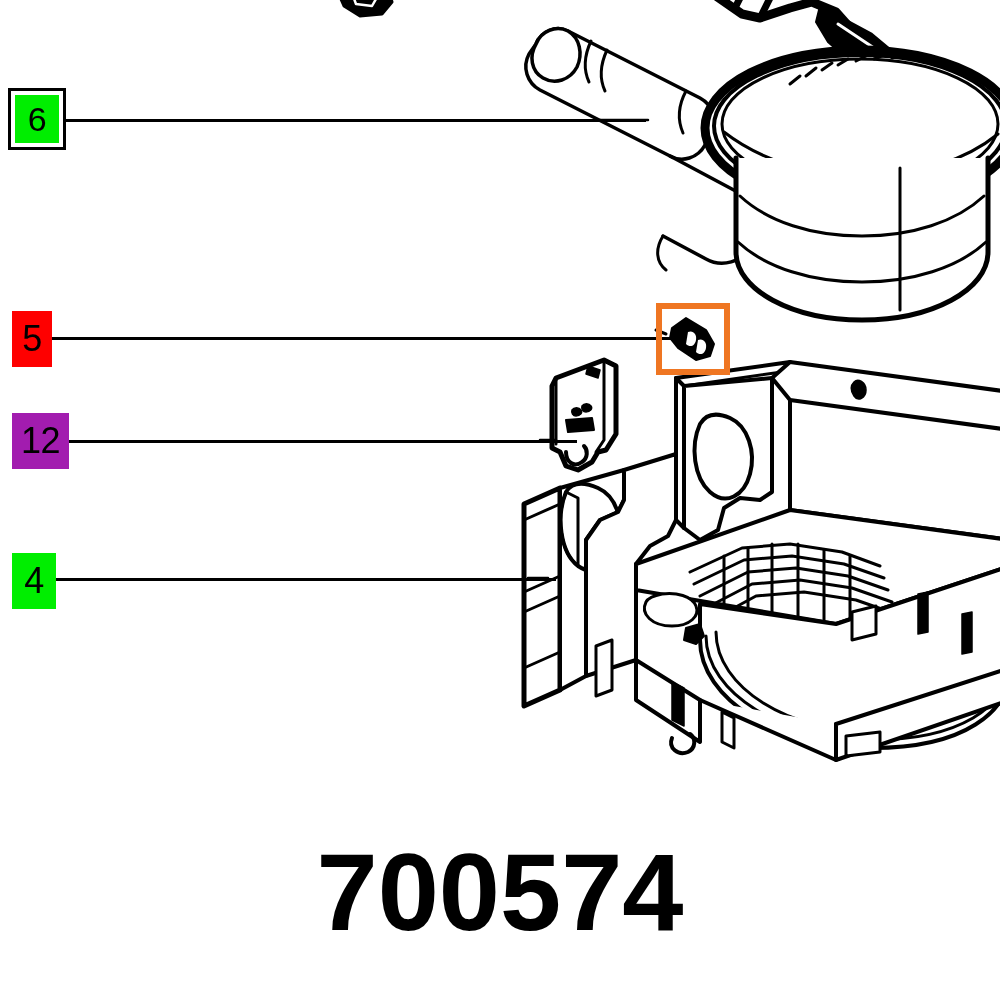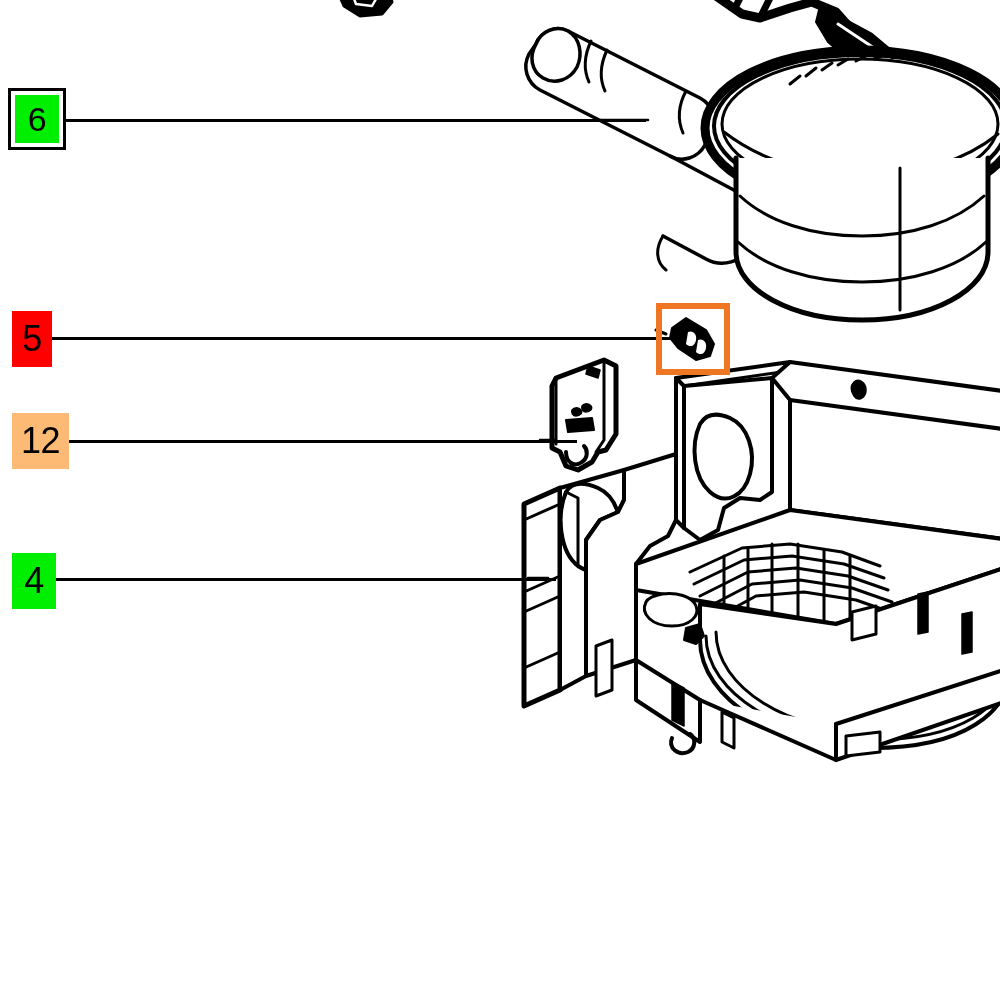--- a/index.html
+++ b/index.html
@@ -299,25 +299,26 @@
     </span>
   </div>
 
   <div class="callout plain" style="left:12px; top:311px; width:40px; height:56px;">
     <span class="chip" style="background:#fe0000;">
       <span class="num" style="font-size:36px;">5</span>
     </span>
   </div>
 
   <div class="callout plain" style="left:12px; top:413px; width:57px; height:56px;">
-    <span class="chip" style="background:#fdba74;">
+    <span class="chip" style="background:#a21caf;">
       <span class="num" style="font-size:36px;">12</span>
     </span>
   </div>
 
   <div class="callout plain" style="left:12px; top:553px; width:44px; height:56px;">
     <span class="chip" style="background:#00ee00;">
       <span class="num" style="font-size:36px;">4</span>
     </span>
   </div>
 
+  <div id="part-number" style="top:828px; font-size:110px;">700574</div>
 
 </div>
 
 </body></html>

